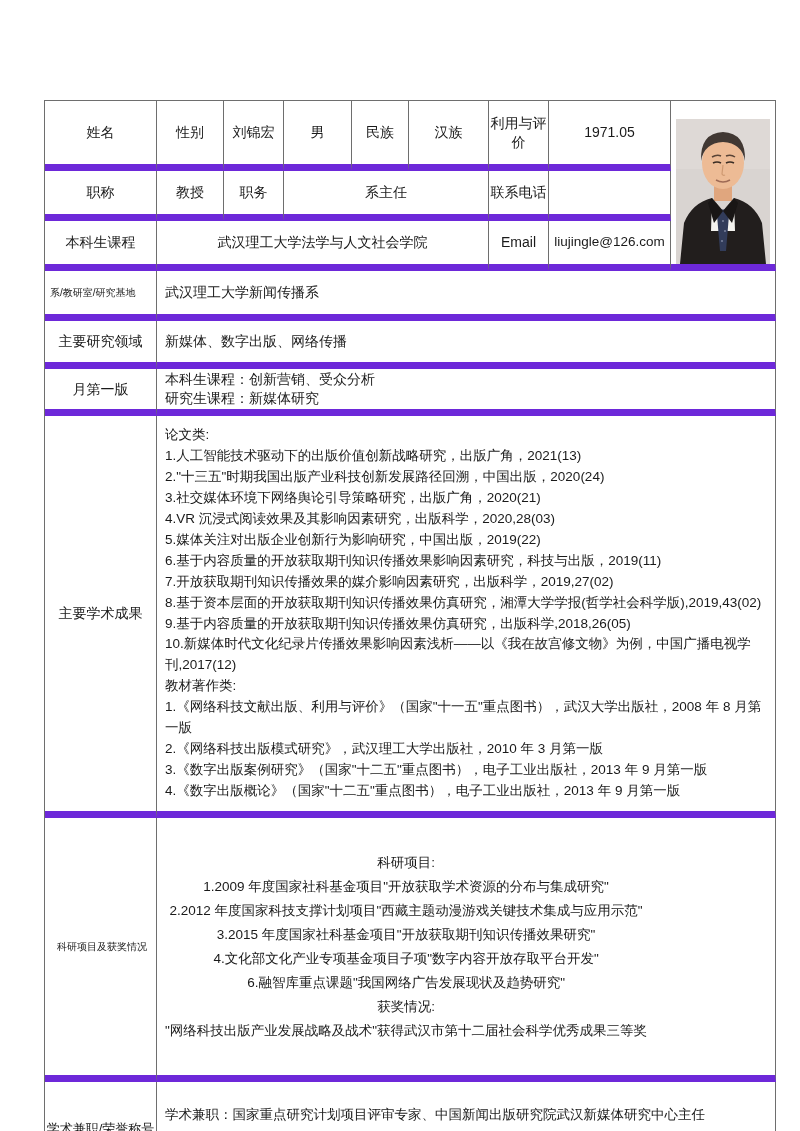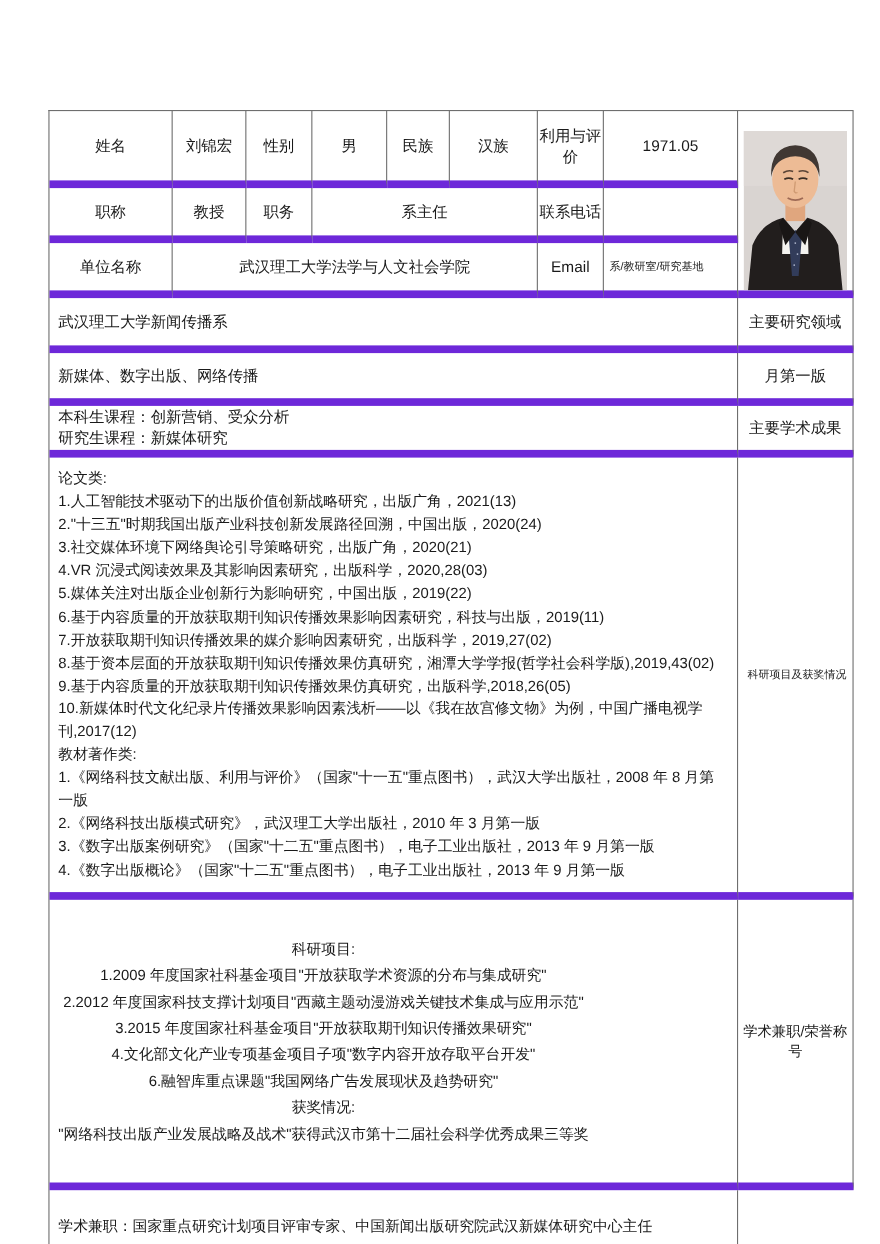--- a/index.html
+++ b/index.html
@@ -80,22 +80,22 @@
     display: block;
   }
   .email-val { font-size: 13.5px; }
 </style>
 </head>
 <body>
 
 <div class="profile-table">
 
   <div class="cell">姓名</div>
+  <div class="cell">性别</div>
   <div class="cell">刘锦宏</div>
-  <div class="cell">性别</div>
   <div class="cell">男</div>
   <div class="cell">民族</div>
   <div class="cell">汉族</div>
   <div class="cell">利用与评价</div>
   <div class="cell">1971.05</div>
 
   <div class="cell photo-cell">
     <svg class="photo-frame" viewBox="0 0 94 145" xmlns="http://www.w3.org/2000/svg">
       <rect width="94" height="145" fill="#d9d4d1"></rect>
       <rect width="94" height="50" fill="#ded9d6"></rect>
@@ -130,23 +130,24 @@
     </svg>
   </div>
 
   <div class="cell">职称</div>
   <div class="cell">教授</div>
   <div class="cell">职务</div>
   <div class="cell span3">系主任</div>
   <div class="cell">联系电话</div>
   <div class="cell"></div>
 
-  <div class="cell">单位名称</div>
+  <div class="cell">本科生课程</div>
   <div class="cell span5">武汉理工大学法学与人文社会学院</div>
   <div class="cell">Email</div>
+  <div class="cell email-val">liujingle@126.com</div>
 
   <div class="cell wrap-label">系/教研室/研究基地</div>
   <div class="cell span8 left">武汉理工大学新闻传播系</div>
 
   <div class="cell">主要研究领域</div>
   <div class="cell span8 left">新媒体、数字出版、网络传播</div>
 
   <div class="cell">月第一版</div>
   <div class="cell span8 left multiline">本科生课程：创新营销、受众分析
 研究生课程：新媒体研究</div>

